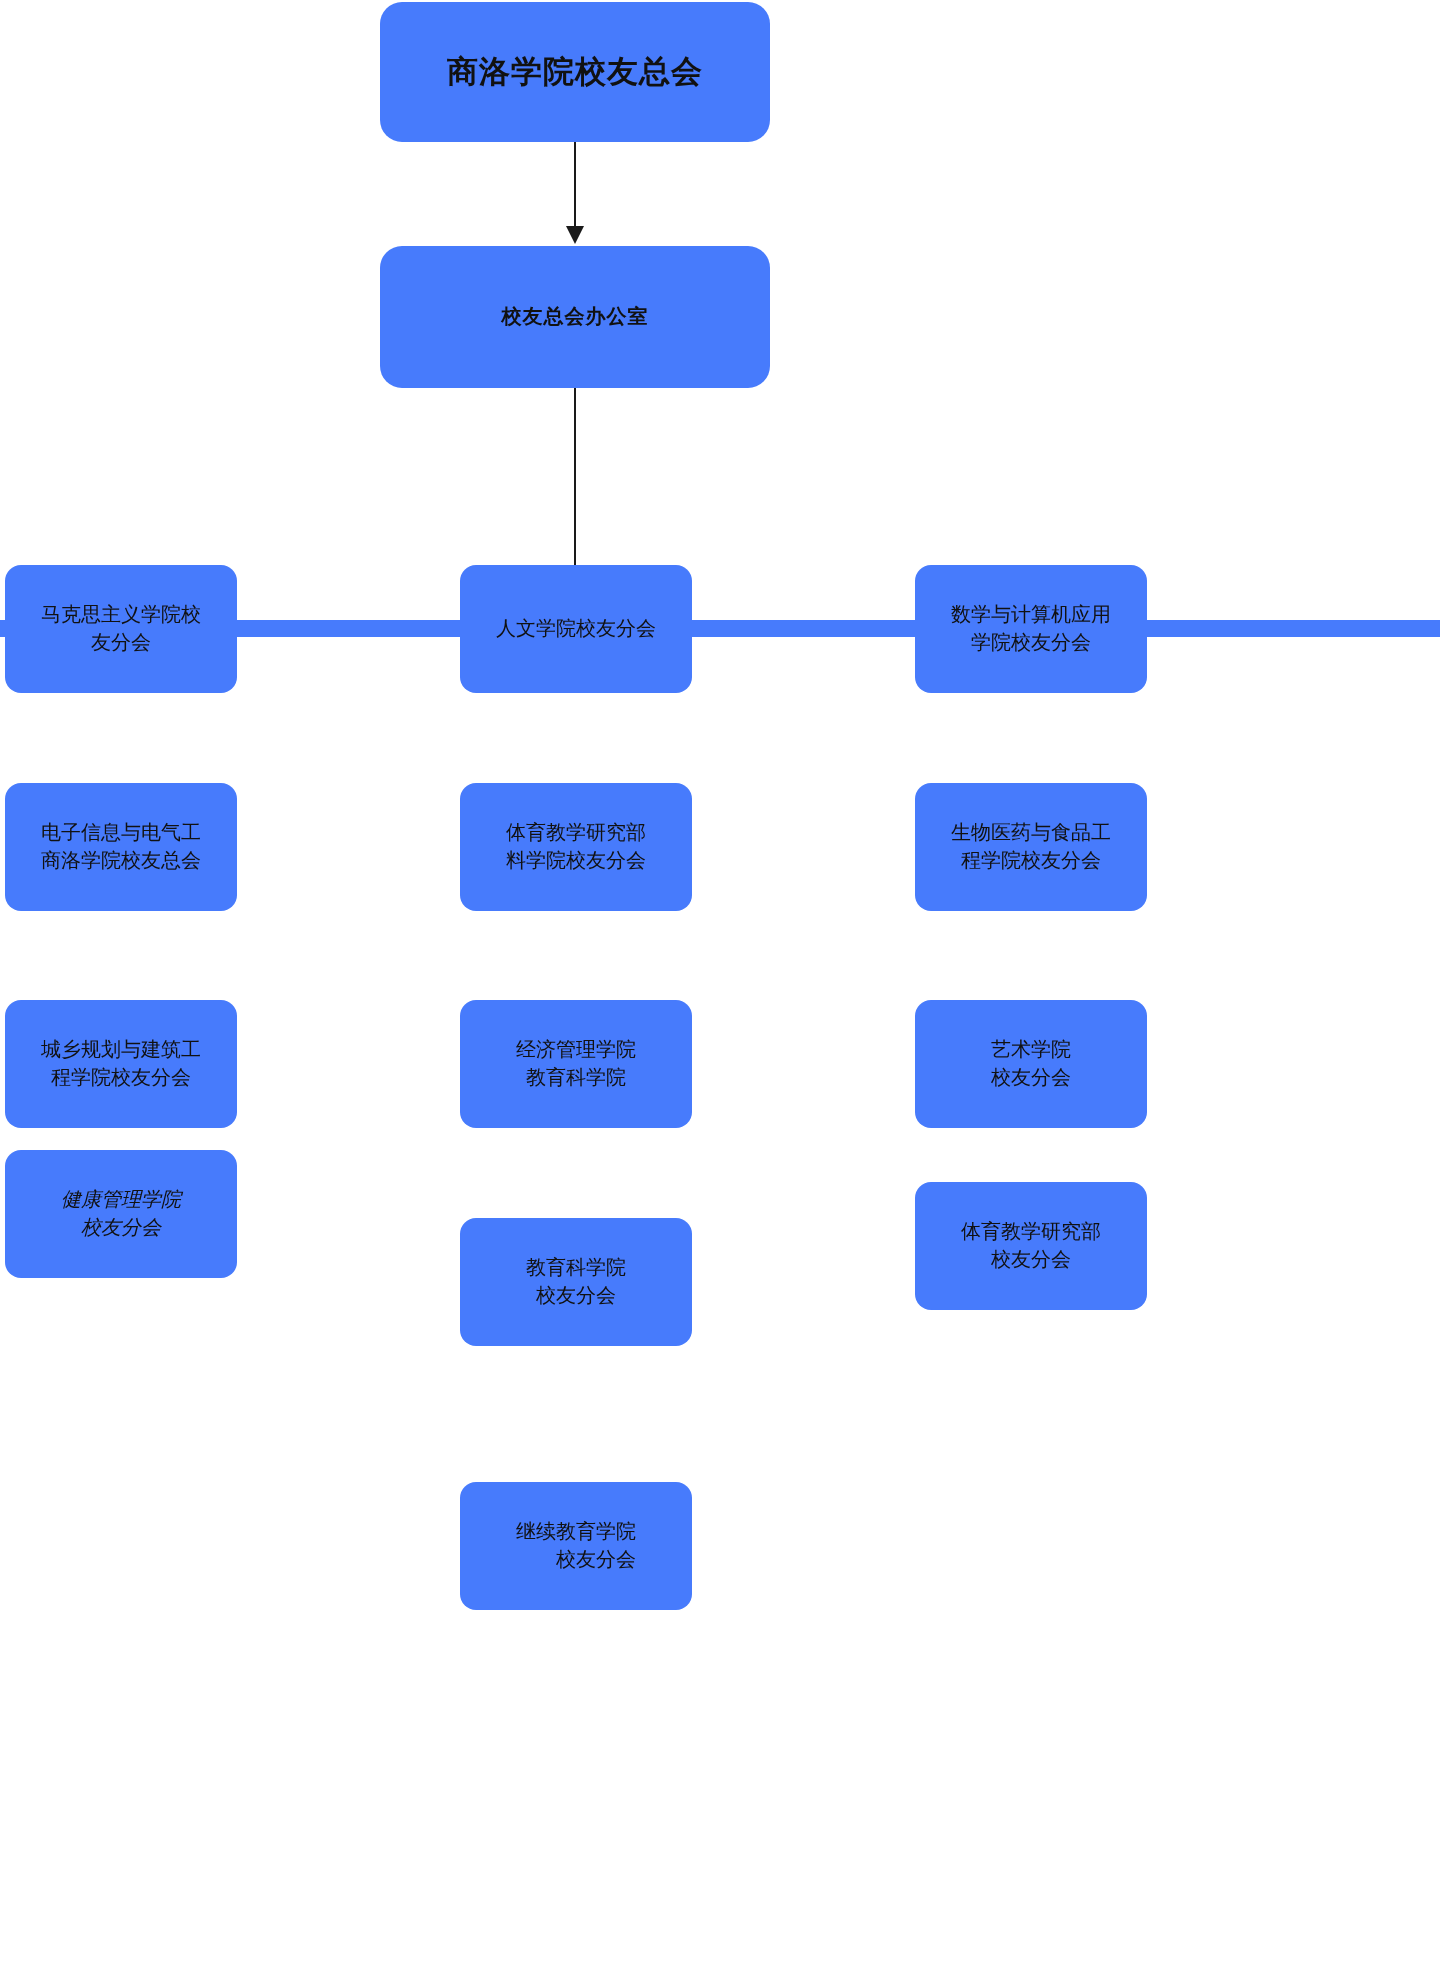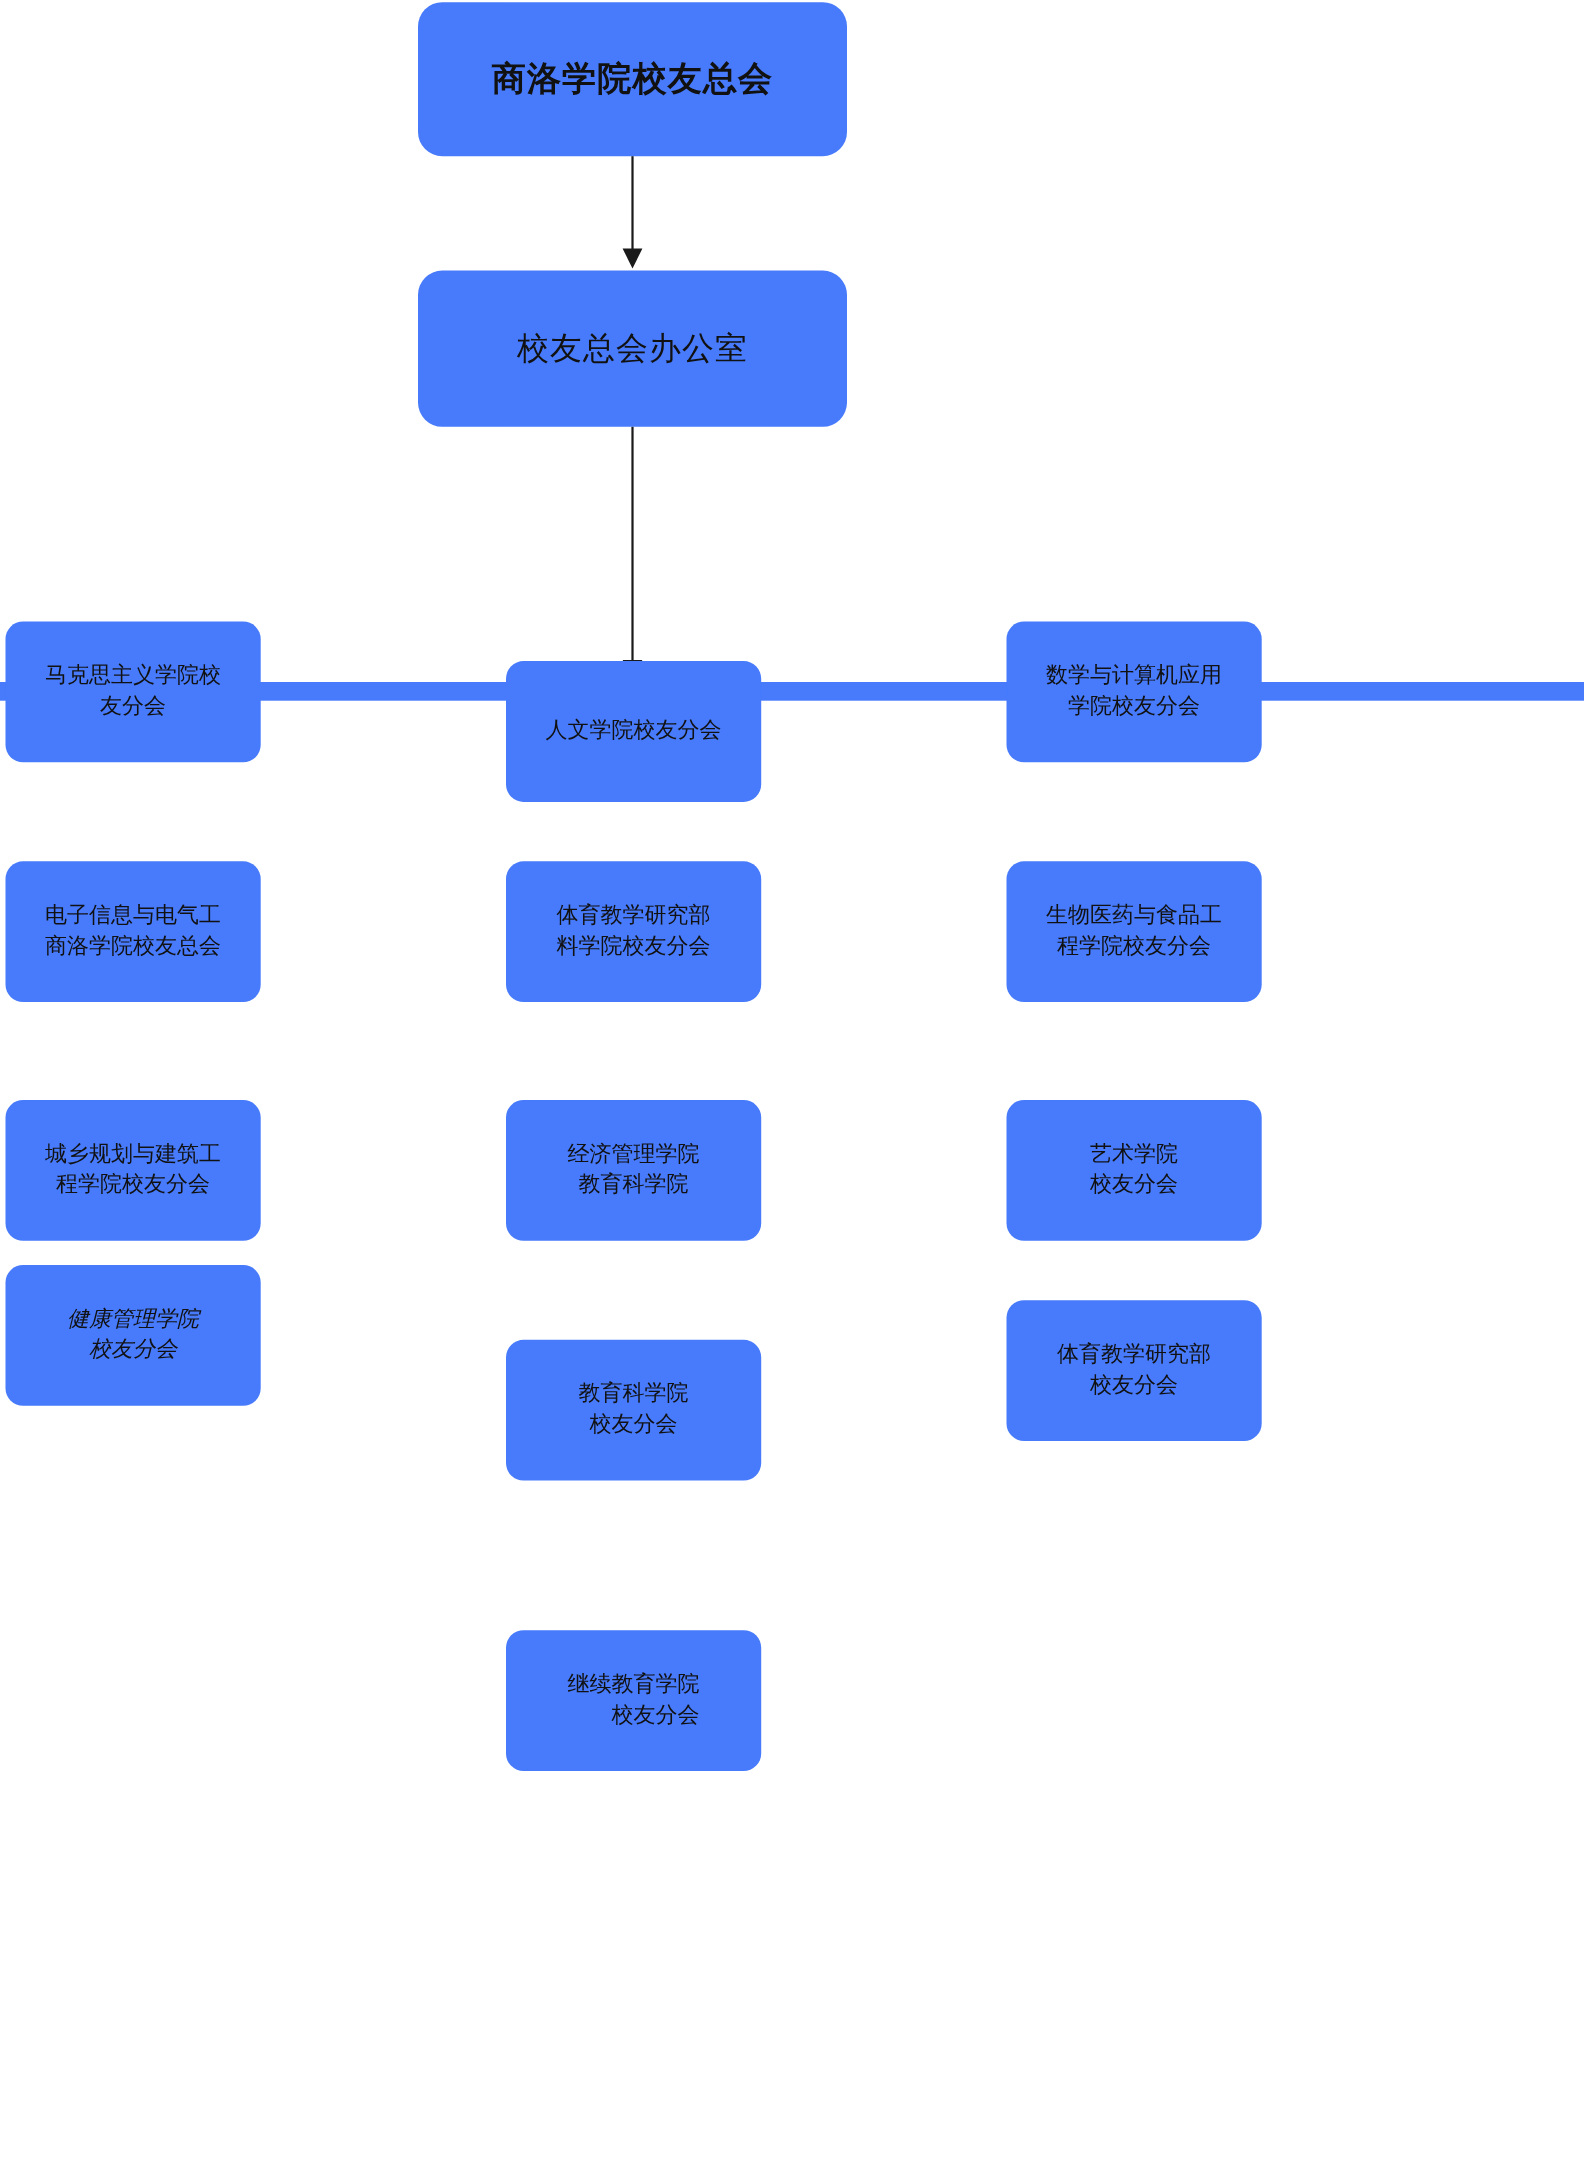--- a/index.html
+++ b/index.html
@@ -43,22 +43,22 @@
     font-weight: bold;
     letter-spacing: 1px;
     border-radius: 22px;
   }
 
   .node-office {
     left: 380px;
     top: 246px;
     width: 390px;
     height: 142px;
-    font-size: 29px;
-    font-weight: normal;
+    font-size: 20px;
+    font-weight: bold;
     letter-spacing: 1px;
     border-radius: 22px;
   }
 
   .dept {
     width: 232px;
     height: 128px;
     font-size: 20px;
     font-weight: normal;
     border-radius: 16px;
@@ -108,21 +108,21 @@
   <div class="node node-office">校友总会办公室</div>
 
   <div class="connector conn-2"></div>
   <div class="arrowhead arrow-2"></div>
 
   <div class="hbar"></div>
 
   <div id="dept-layer">
       <div class="node dept" style="left: 5px; top: 565px;">马克思主义学院校
 友分会</div>
-      <div class="node dept" style="left: 460px; top: 565px; margin-top: 36px;">人文学院校友分会</div>
+      <div class="node dept" style="left: 460px; top: 565px;">人文学院校友分会</div>
       <div class="node dept" style="left: 915px; top: 565px;">数学与计算机应用
 学院校友分会</div>
       <div class="node dept" style="left: 5px; top: 783px;">电子信息与电气工
 商洛学院校友总会</div>
       <div class="node dept" style="left: 460px; top: 783px;">体育教学研究部
 料学院校友分会</div>
       <div class="node dept" style="left: 915px; top: 783px;">生物医药与食品工
 程学院校友分会</div>
       <div class="node dept" style="left: 5px; top: 1000px;">城乡规划与建筑工
 程学院校友分会</div>

